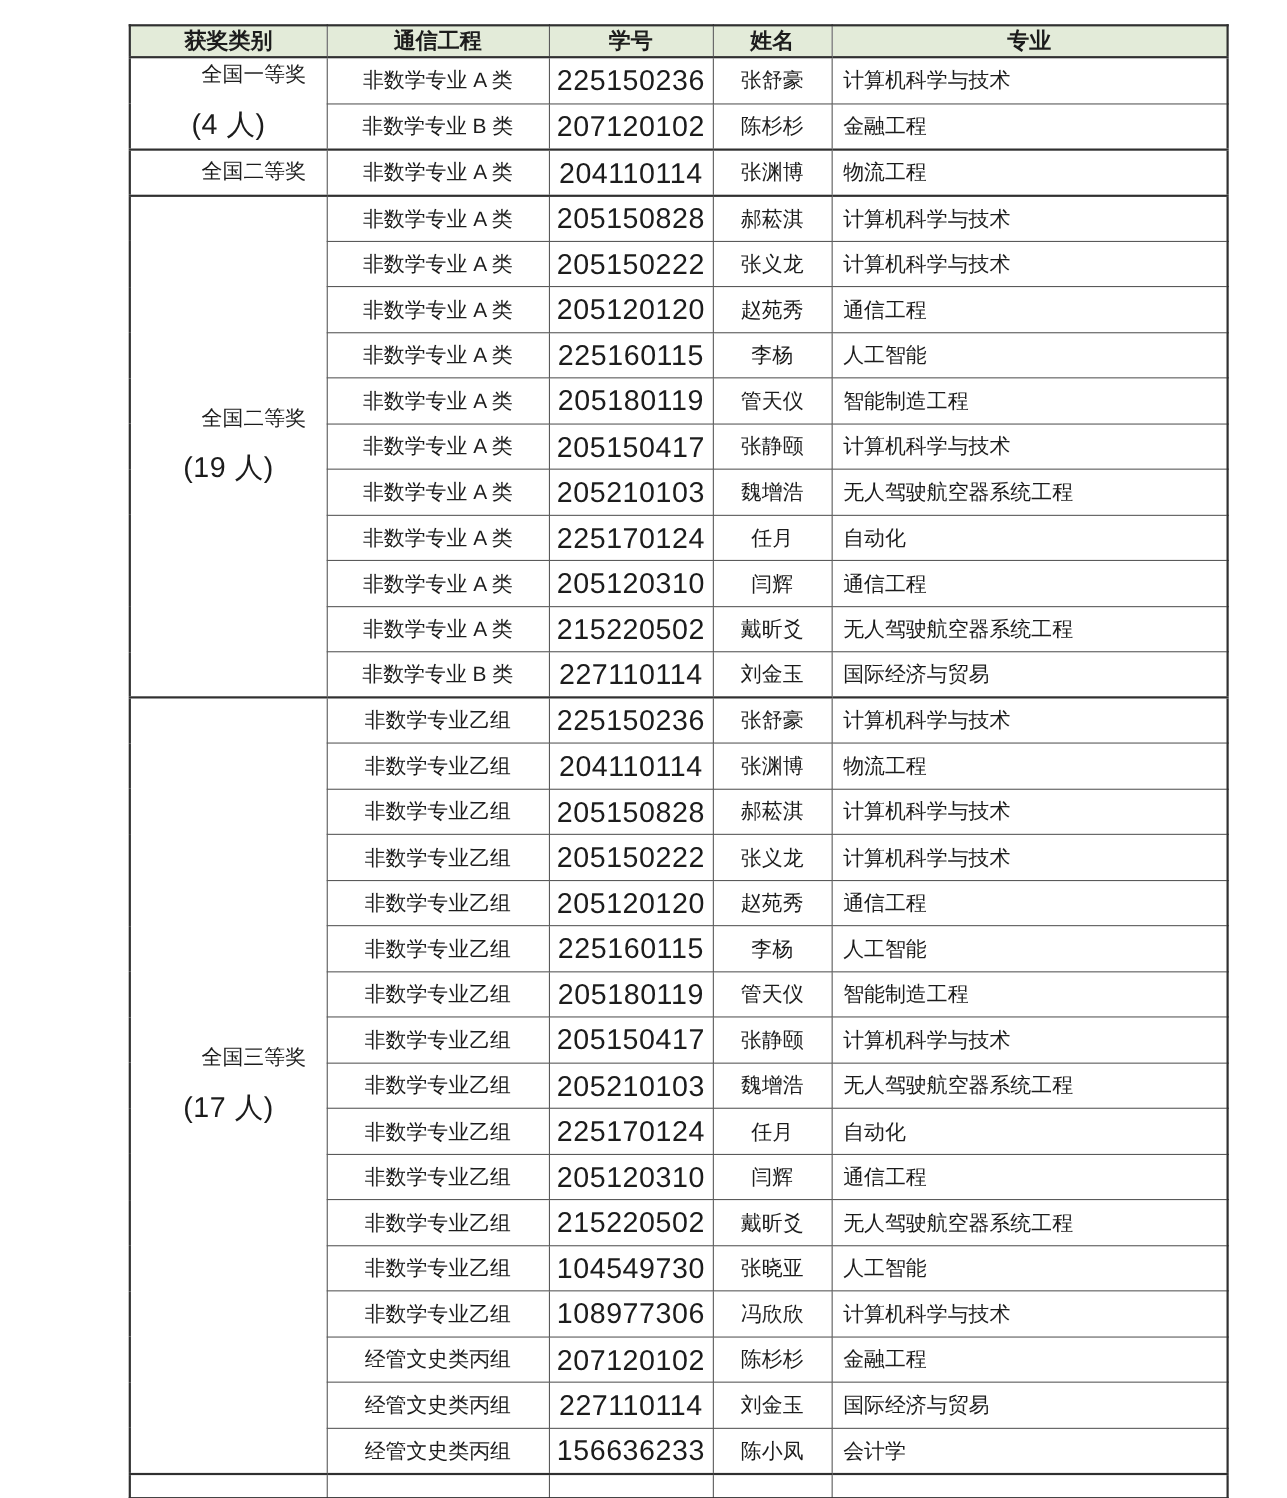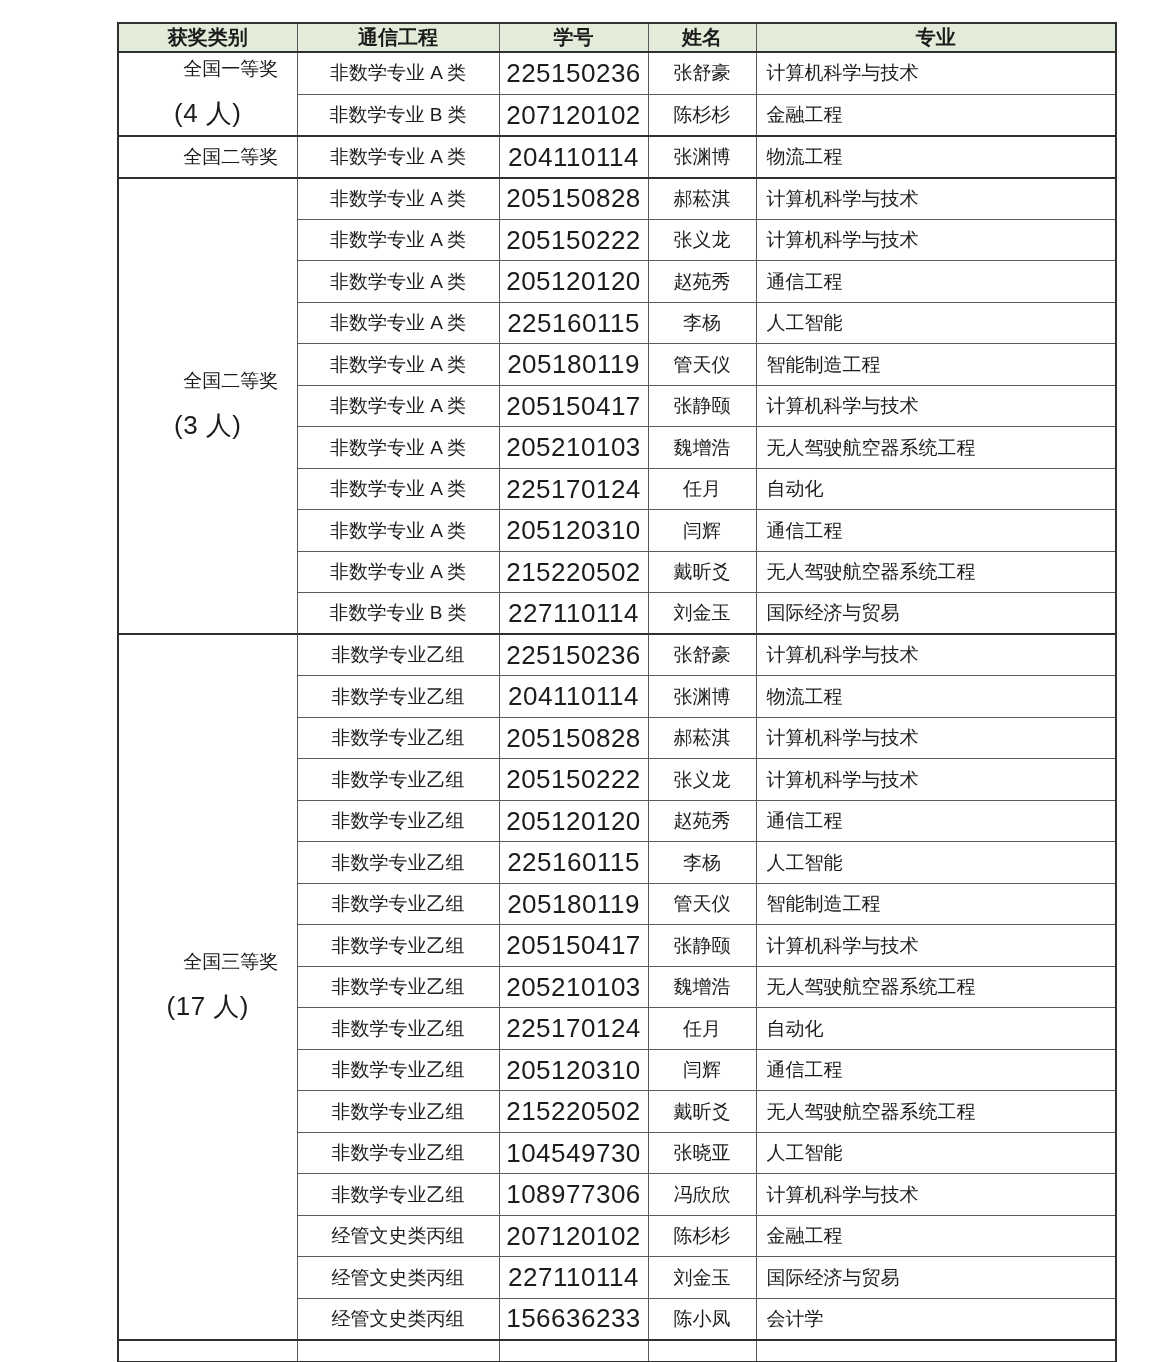--- a/index.html
+++ b/index.html
@@ -108,21 +108,21 @@
             <span class="cat-line">全国二等奖</span>
           </td>
           <td class="type-cell sec-top">非数学专业 A 类</td>
           <td class="id-cell sec-top">204110114</td>
           <td class="name-cell sec-top">张渊博</td>
           <td class="major-cell sec-top">物流工程</td>
         </tr>
         <tr>
           <td rowspan="11" class="cat-cell sec-top">
             <span class="cat-line">全国二等奖</span>
-            <span class="cat-count serif-num">(3 人)</span>
+            <span class="cat-count serif-num">(19 人)</span>
           </td>
           <td class="type-cell sec-top">非数学专业 A 类</td>
           <td class="id-cell sec-top">205150828</td>
           <td class="name-cell sec-top">郝菘淇</td>
           <td class="major-cell sec-top">计算机科学与技术</td>
         </tr>
         <tr>
           <td class="type-cell">非数学专业 A 类</td>
           <td class="id-cell">205150222</td>
           <td class="name-cell">张义龙</td>

